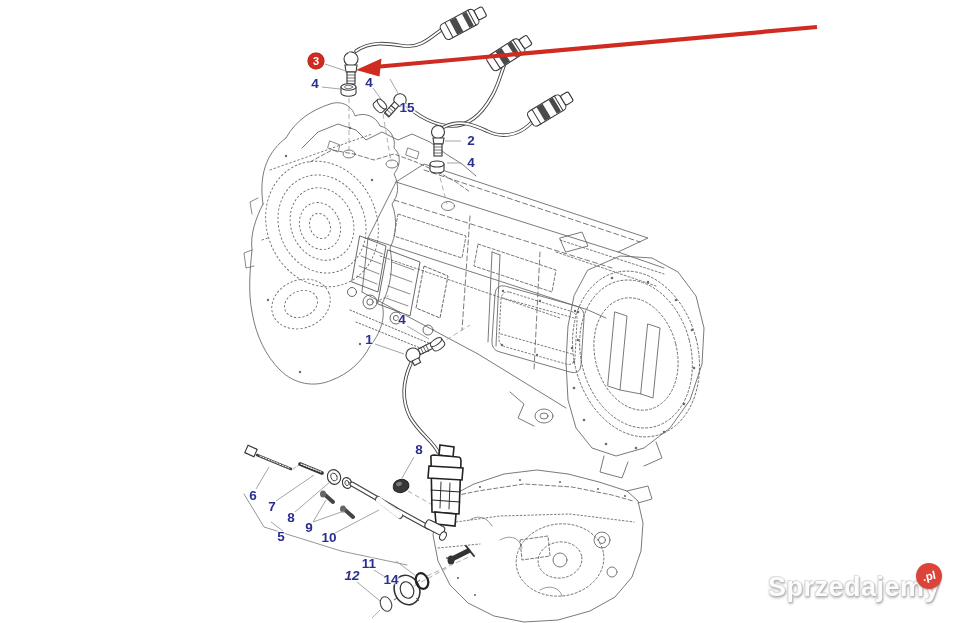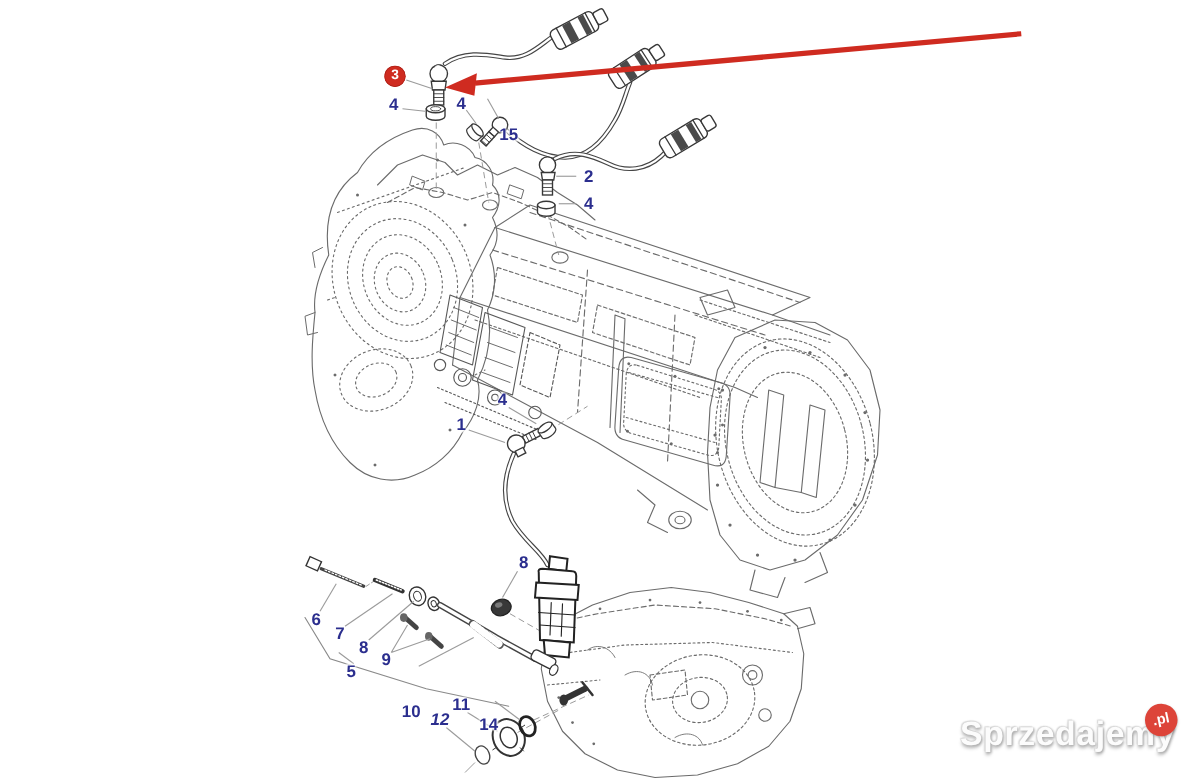--- a/index.html
+++ b/index.html
@@ -371,21 +371,21 @@
       <div class="callout" style="left: 471px; top: 141px;">2</div>
       <div class="callout" style="left: 471px; top: 163px;">4</div>
       <div class="callout" style="left: 402px; top: 320px;">4</div>
       <div class="callout" style="left: 369px; top: 340px;">1</div>
       <div class="callout" style="left: 419px; top: 450px;">8</div>
       <div class="callout" style="left: 253px; top: 496px;">6</div>
       <div class="callout" style="left: 272px; top: 507px;">7</div>
       <div class="callout" style="left: 291px; top: 518px;">8</div>
       <div class="callout" style="left: 309px; top: 528px;">9</div>
       <div class="callout" style="left: 281px; top: 537px;">5</div>
-      <div class="callout" style="left: 329px; top: 538px; margin-top: 31px;">10</div>
+      <div class="callout" style="left: 329px; top: 538px;">10</div>
       <div class="callout" style="left: 391px; top: 580px;">14</div>
       <div class="callout" style="left: 369px; top: 564px;">11</div>
       <div class="callout" style="left: 352px; top: 576px; font-style: italic;">12</div>
     </div>
 
   <svg class="arrow-layer" width="960" height="623" viewBox="0 0 960 623">
     <g>
       <line class="red-stroke" x1="817" y1="27" x2="380" y2="66.5" stroke-width="4.2"></line>
       <polygon class="red-fill" points="356,70 381.5,58.5 379.5,76.5"></polygon>
     </g>

